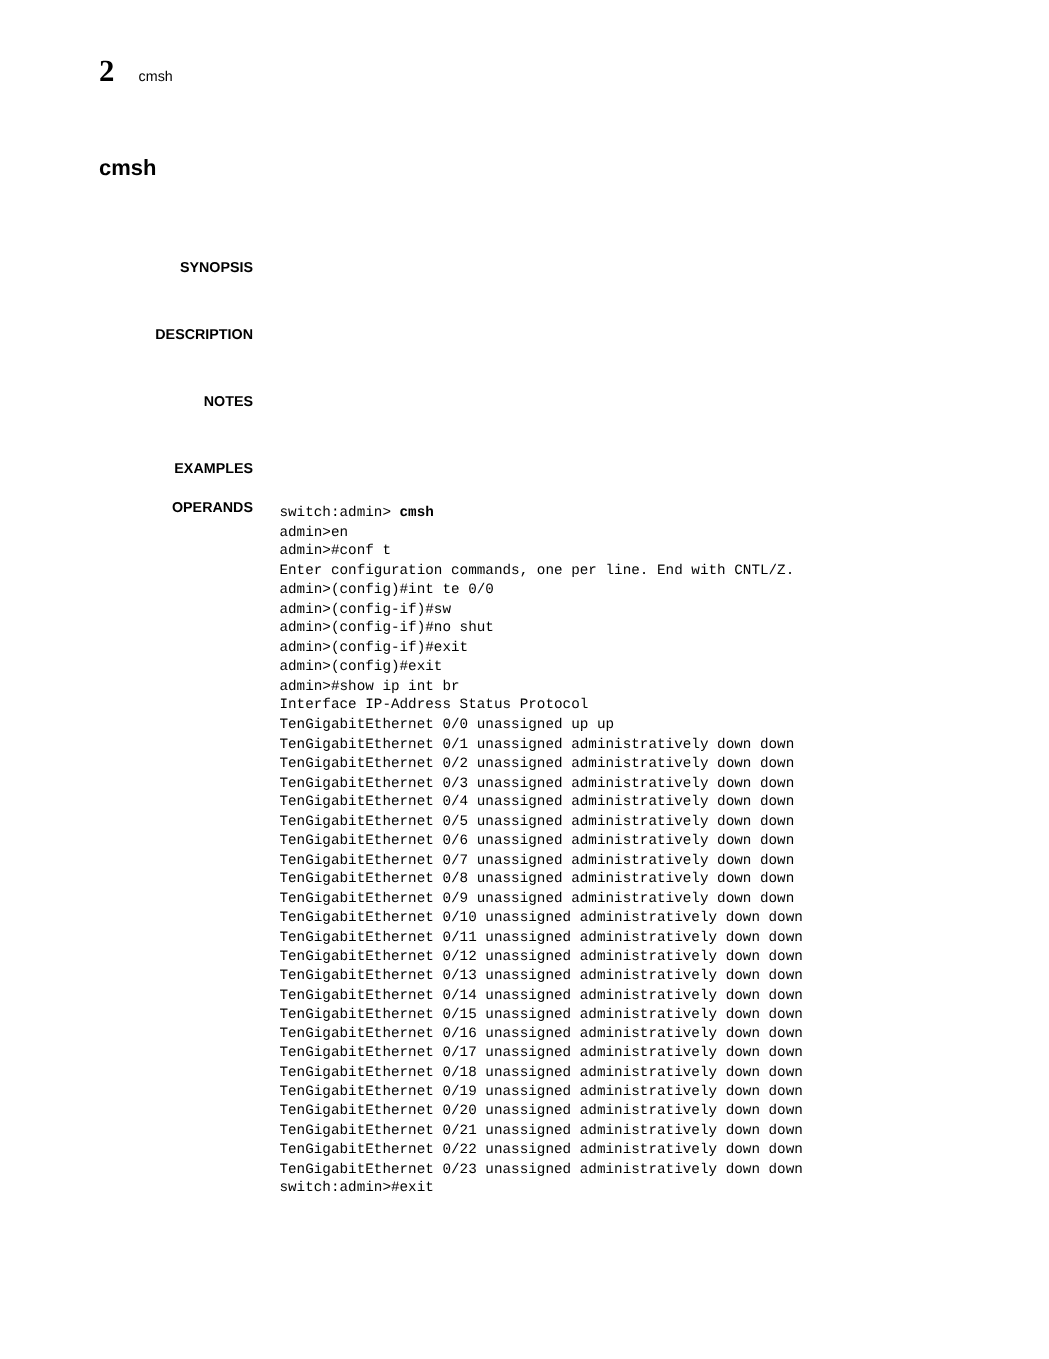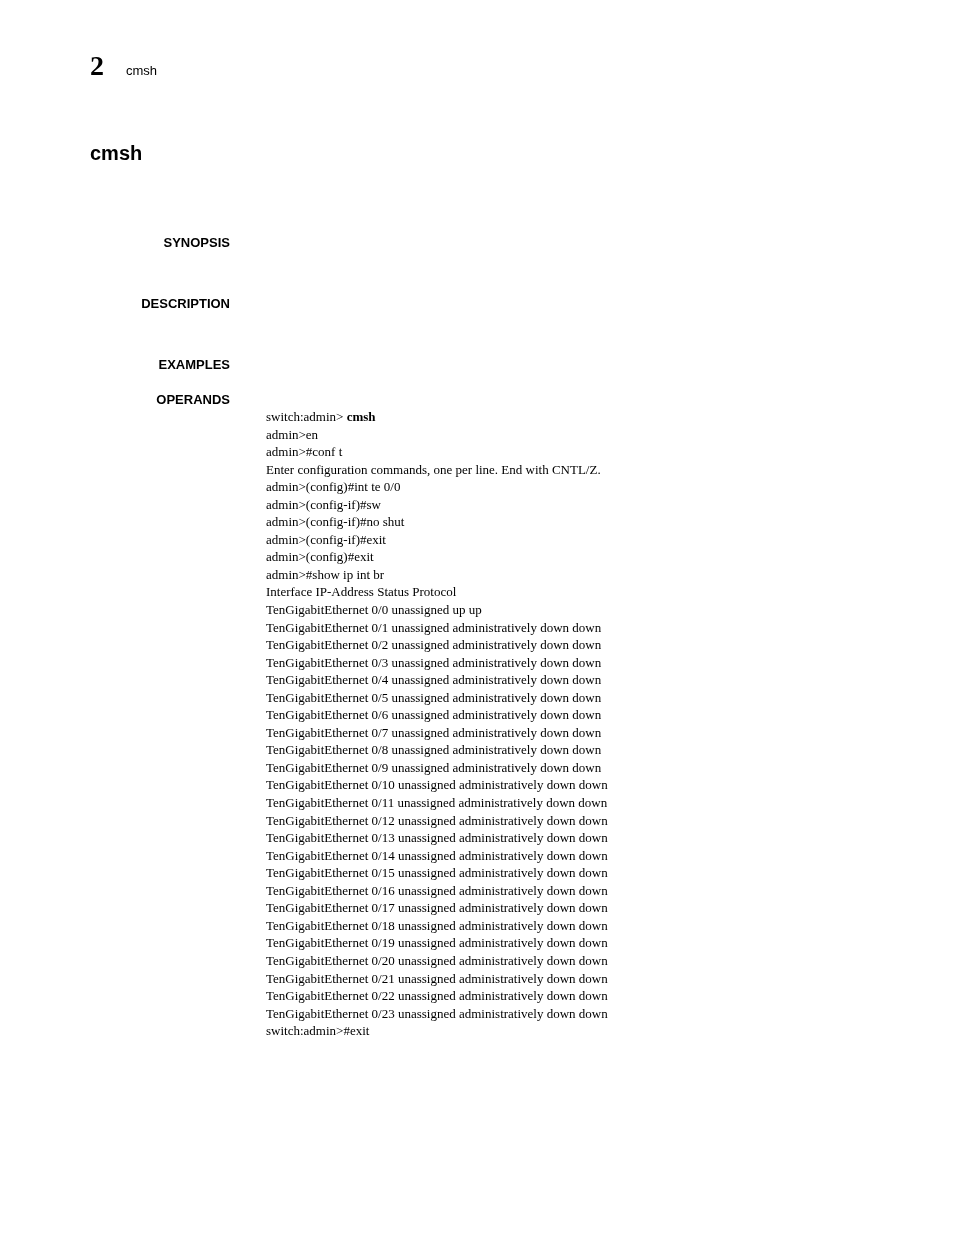--- a/index.html
+++ b/index.html
@@ -48,22 +48,22 @@
     font-size: 13px;
     font-family: Arial, sans-serif;
     padding-right: 20px;
     box-sizing: border-box;
   }
   .section-body {
     flex: 1;
     font-size: 13px;
   }
   pre.code {
-    margin: 16px;
-    font-family: Liberation Serif, serif;
+    margin: 4px;
+    font-family: Liberation Mono, monospace;
     font-size: 13px;
     line-height: 1.35;
     white-space: pre;
   }
   .bold { font-weight: bold; }
 </style>
 </head>
 <body>
 
 <div class="page">
@@ -78,20 +78,24 @@
   <div class="section">
     <div class="section-label">SYNOPSIS</div>
     <div class="section-body"></div>
   </div>
 
   <div class="section">
     <div class="section-label">DESCRIPTION</div>
     <div class="section-body"></div>
   </div>
 
+  <div class="section">
+    <div class="section-label">NOTES</div>
+    <div class="section-body"></div>
+  </div>
 
   <div class="section tight">
     <div class="section-label">EXAMPLES</div>
     <div class="section-body"></div>
   </div>
 
   <div class="section">
     <div class="section-label">OPERANDS</div>
     <div class="section-body">
       <pre class="code" id="example-code"><span>switch:admin&gt; </span><span class="bold">cmsh</span>

